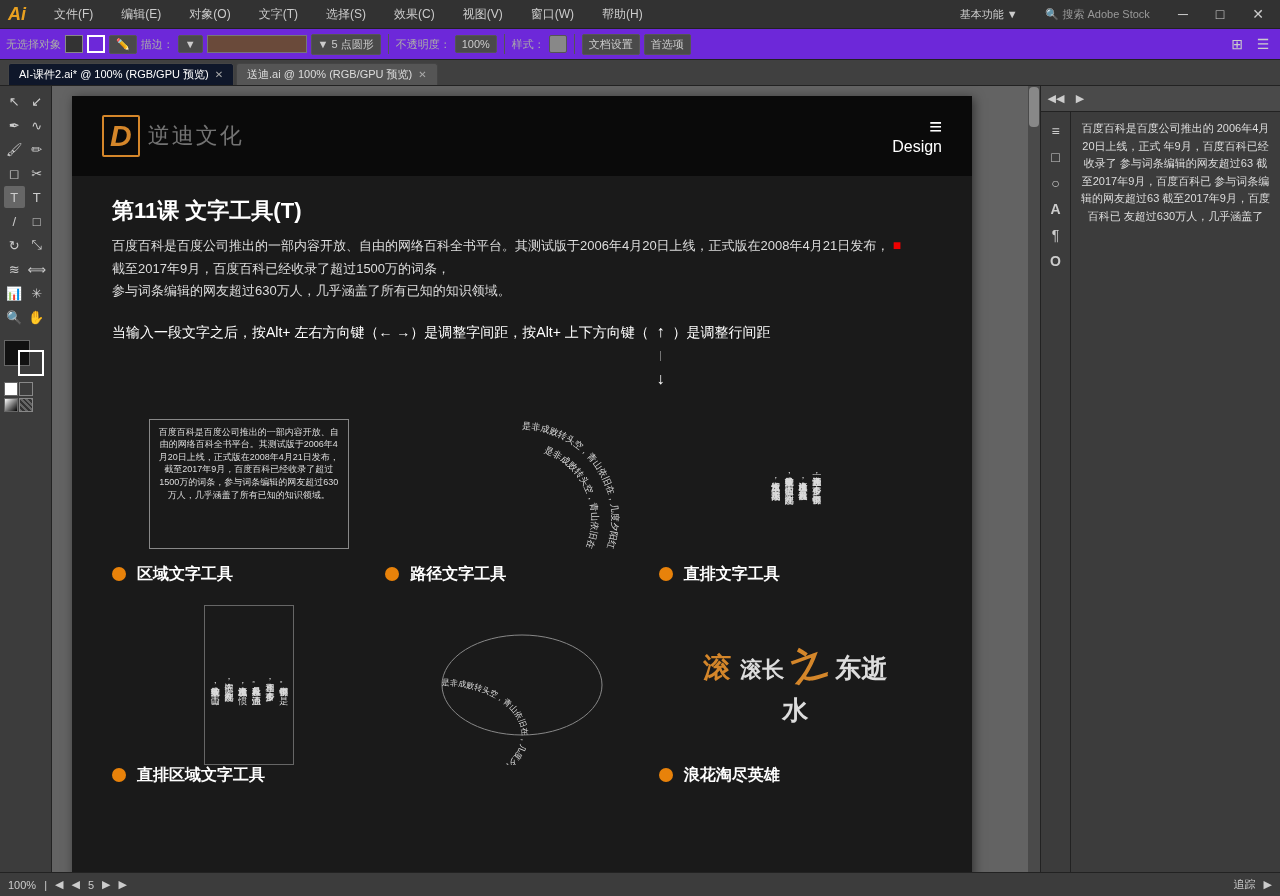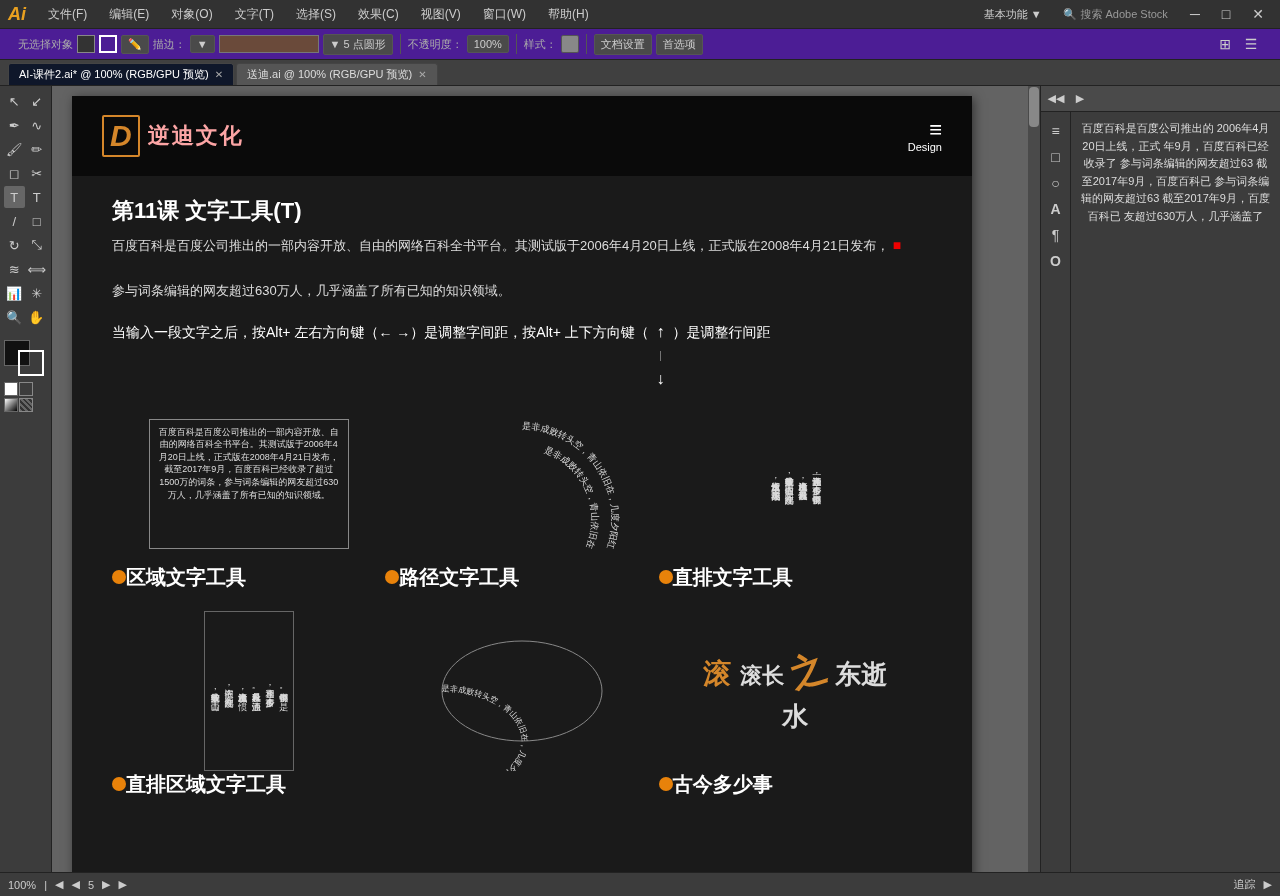--- a/index.html
+++ b/index.html
@@ -5,43 +5,43 @@
     * { margin: 0; padding: 0; box-sizing: border-box; }
     body { width: 1280px; height: 896px; overflow: hidden; background: #535353; font-family: 'Arial', sans-serif; position: relative; }
 
     
     .menu-bar {
       height: 28px;
       background: #323232;
       display: flex;
       align-items: center;
       padding: 0 8px;
-      gap: 6px;
+      gap: 12px;
     }
     .menu-bar-logo {
       color: #e8a020;
       font-style: italic;
       font-weight: bold;
       font-size: 18px;
       margin-right: 8px;
     }
     .menu-item {
       color: #cccccc;
       font-size: 12px;
       padding: 2px 8px;
       cursor: pointer;
     }
 
     
     .toolbar {
       height: 32px;
-      background: #4c1d95;
-      display: flex;
-      align-items: center;
-      padding: 0 18px;
+      background: #6d28d9;
+      display: flex;
+      align-items: center;
+      padding: 0 6px;
       gap: 4px;
       border-top: 1px solid #222;
       border-bottom: 1px solid #222;
     }
     .toolbar-item {
       color: #ccc;
       font-size: 11px;
       padding: 2px 6px;
       background: #4a4a4a;
       border: 1px solid #555;
@@ -197,26 +197,26 @@
     .demo-visual {
       width: 250px;
       height: 140px;
       margin: 0 auto 10px;
       display: flex;
       align-items: center;
       justify-content: center;
       position: relative;
     }
     .demo-label {
-      font-size: 20px;
+      font-size: 16px;
       font-weight: bold;
       color: #fff;
       display: flex;
       align-items: center;
-      gap: 0;
+      gap: 11px;
     }
     .orange-dot {
       width: 14px;
       height: 14px;
       background: #e8820a;
       border-radius: 50%;
       display: inline-block;
     }
 
     
@@ -390,36 +390,36 @@
 
     <div class="scrollbar-right">
       <div class="scrollbar-thumb"></div>
     </div>
 
     <div class="doc-canvas">
 
       <div class="doc-header">
         <div class="doc-logo">
           <div style="color:#d4862a;font-size:30px;font-weight:bold;font-style:italic;border:2px solid #d4862a;padding:2px 6px;border-radius:2px;">D</div>
-          <div style="color:#fca5a5;font-size:22px;font-weight:bold;letter-spacing:2px;">逆迪文化</div>
+          <div style="color:#737373;font-size:22px;font-weight:normal;letter-spacing:2px;">逆迪文化</div>
         </div>
         <div style="text-align:right;">
           <div style="color:#fff;font-size:22px;line-height:1;">≡</div>
-          <div style="color:#fff;font-size:11px;margin-top:0;">Design</div>
+          <div style="color:#fff;font-size:16px;margin-top:0;">Design</div>
         </div>
       </div>
 
       <div class="doc-content">
 
         <div class="lesson-title">第11课   文字工具(T)</div>
 
         <div class="body-text">
           <span>百度百科是百度公司推出的一部内容开放、自由的网络百科全书平台。其测试版于2006年4月20日上线，正式版在2008年4月21日发布，</span>
           <span style="color:#e00;font-size:14px;">■</span><br>
-          <br>
+          <span>截至2017年9月，百度百科已经收录了超过1500万的词条，</span><br>
           <span>参与词条编辑的网友超过630万人，几乎涵盖了所有已知的知识领域。</span>
         </div>
 
         <div class="tip-line">
           当输入一段文字之后，按Alt+ 左右方向键（← →）是调整字间距，按Alt+ 上下方向键（
           <span class="arrow-indicator">
             <span>↑</span>
             <span style="font-size:10px;color:#888;">|</span>
             <span>↓</span>
           </span>
@@ -516,21 +516,21 @@
             <div class="demo-visual">
               <div style="font-size:32px;color:#ddd;font-weight:bold;text-align:center;position:relative;width:200px;">
                 <span style="color:#d4862a;font-size:28px;">滚</span>
                 <span style="font-size:22px;"> 滚长 </span>
                 <span style="color:#d4862a;font-size:36px;transform:rotate(-20deg);display:inline-block;">之</span>
                 <span style="font-size:26px;"> 东逝水</span>
               </div>
             </div>
             <div class="demo-label">
               <span class="orange-dot"></span>
-              <span>古今多少事</span>
+              <span>浪花淘尽英雄</span>
             </div>
           </div>
 
         </div>
 
       </div>
     </div>
   </div>
 
   <div style="display:flex;flex-direction:column;width:240px;background:#3c3c3c;border-left:1px solid #222;">

